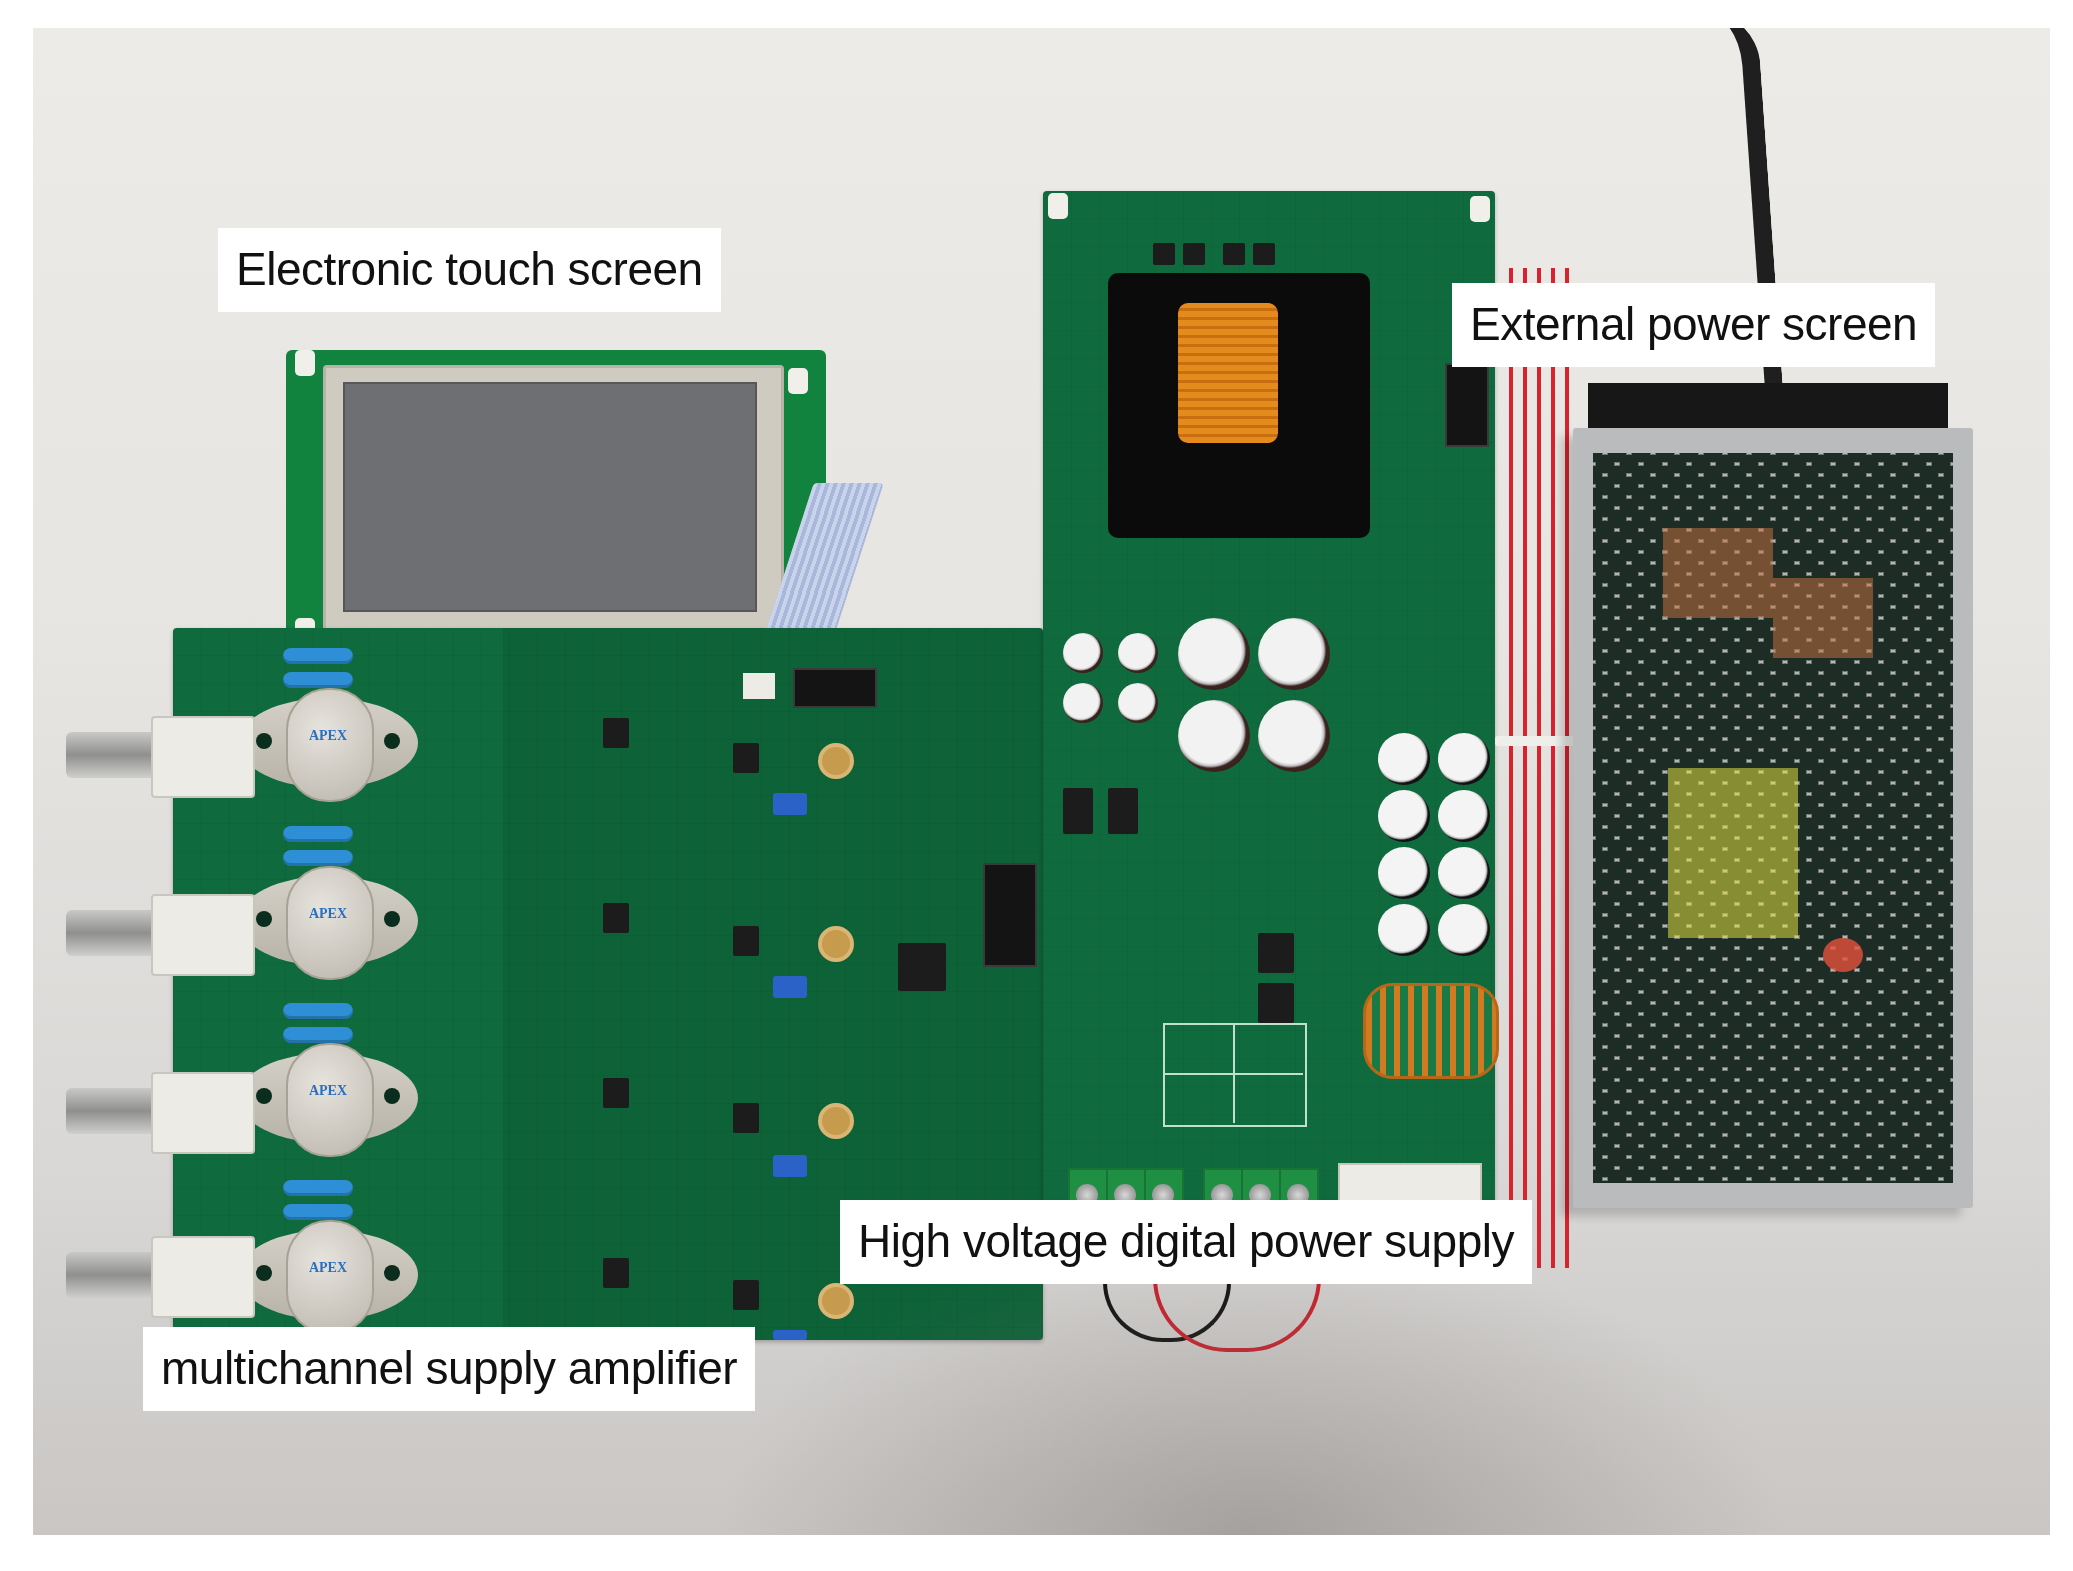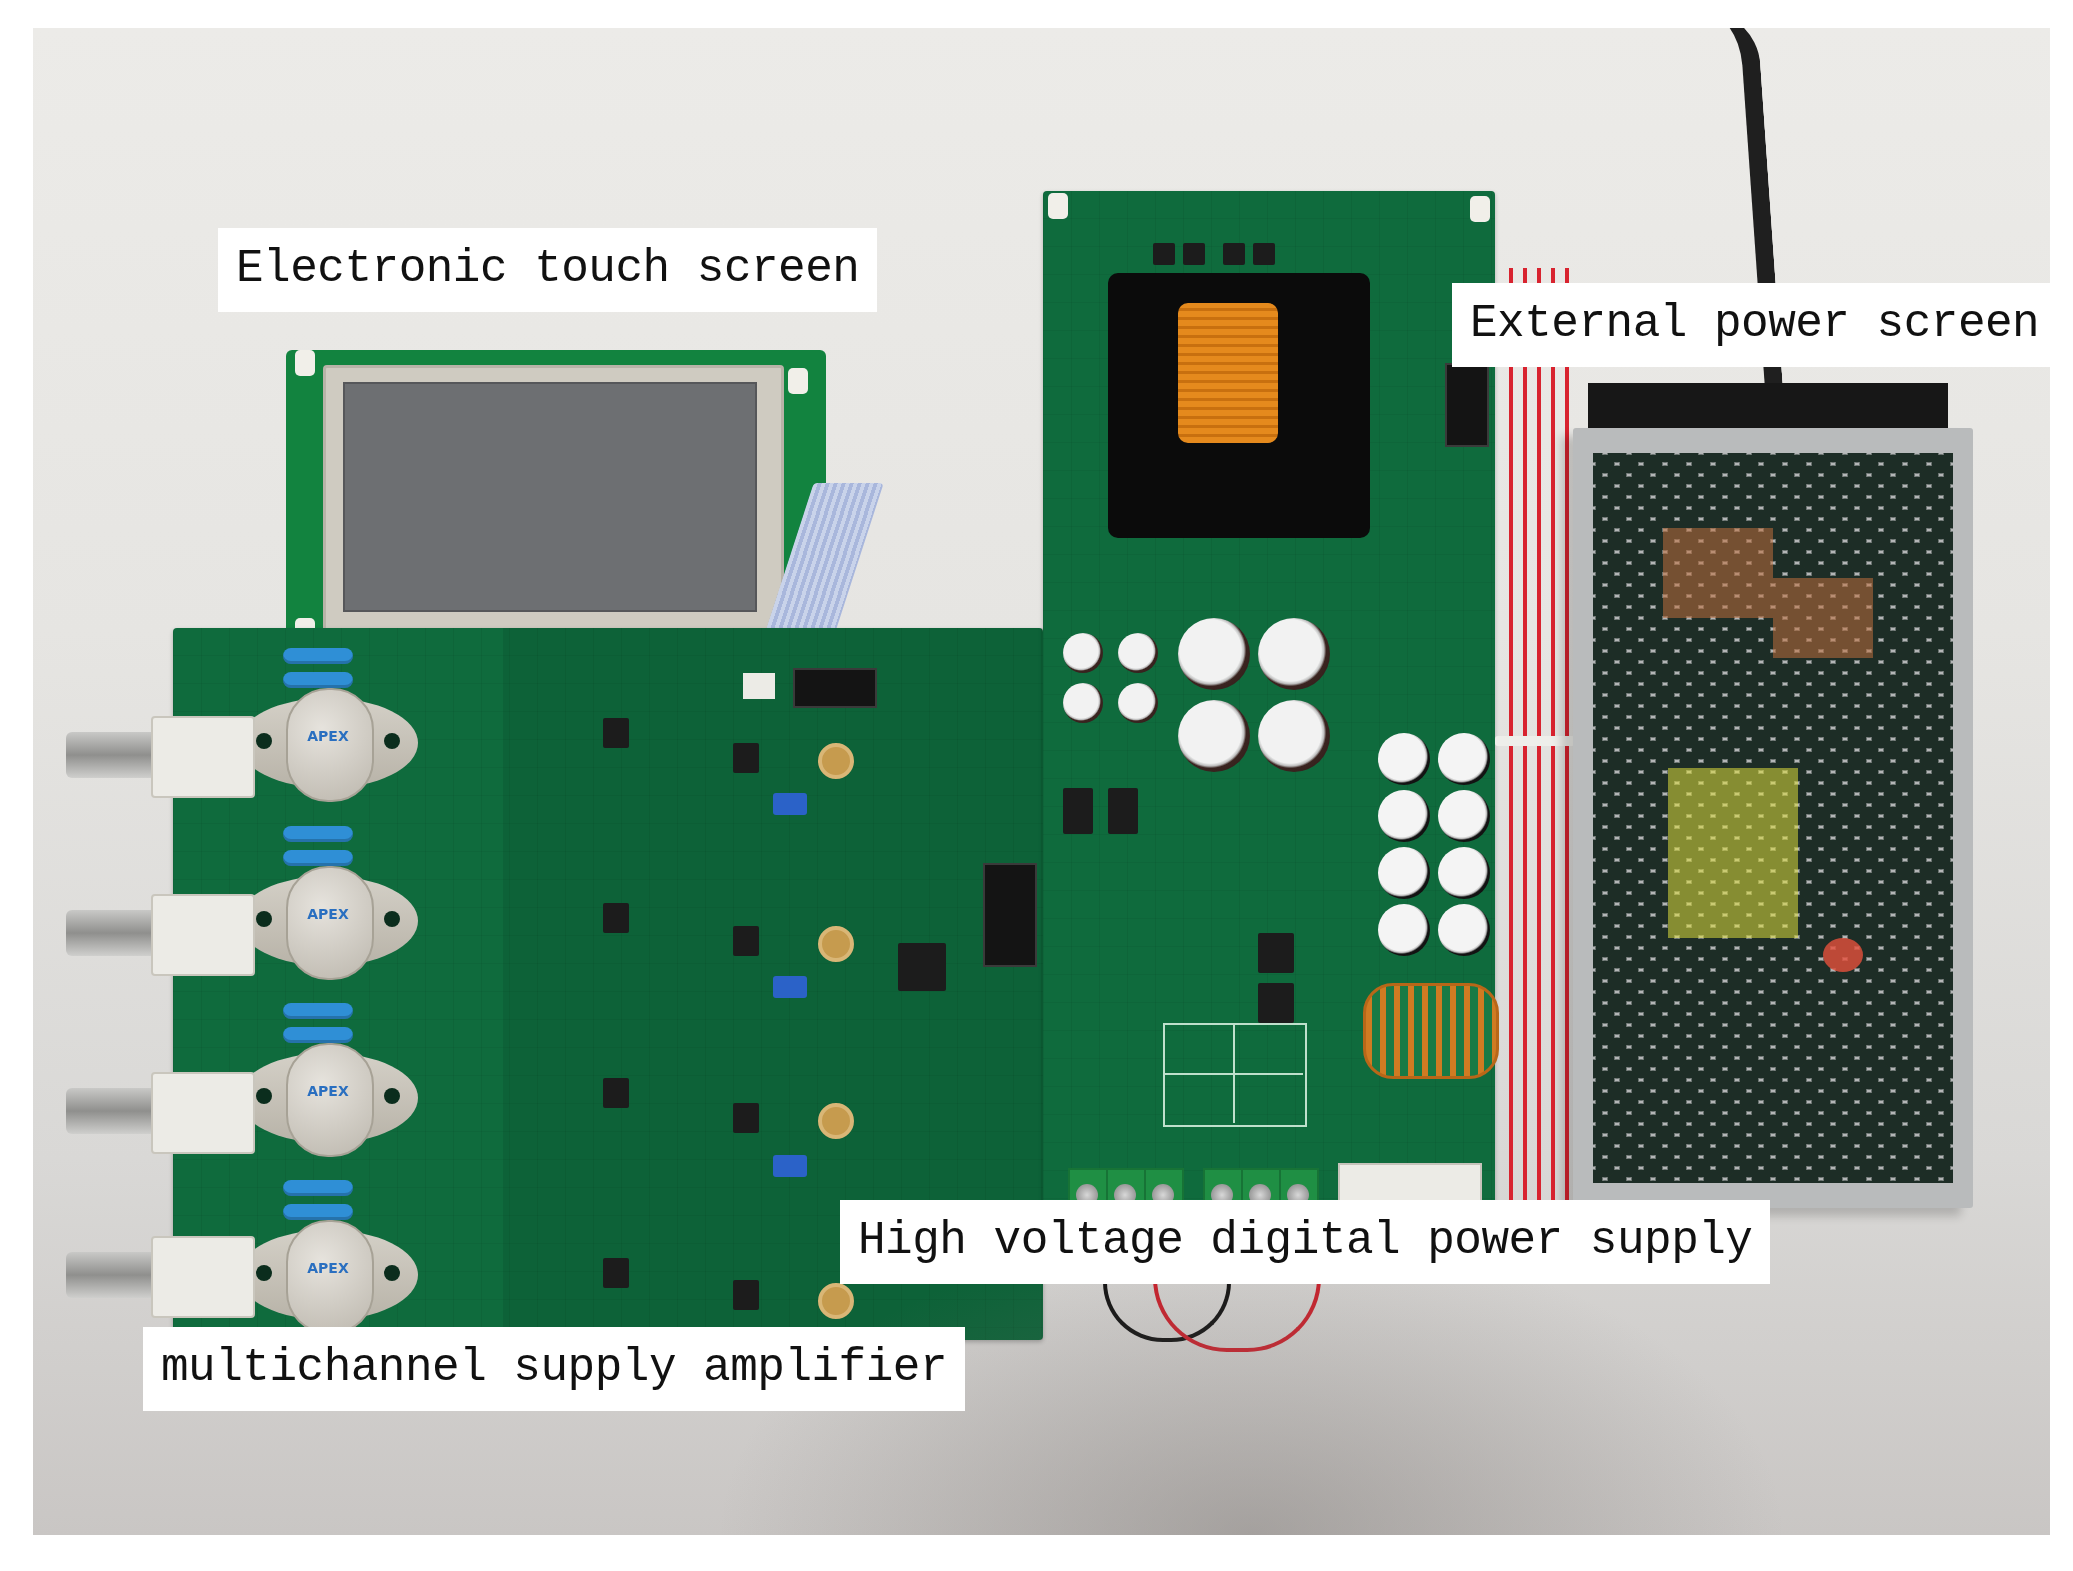--- a/index.html
+++ b/index.html
@@ -20,21 +20,21 @@
 
   
   .cable { position: absolute; left: 1680px; top: -20px; width: 40px; height: 420px;
     border-right: 18px solid #1f1f1f; border-radius: 0 60px 0 0; transform: rotate(-4deg); }
 
   
   .pcb { position: absolute; background: #0f6b3d;
     background-image:
       linear-gradient(90deg, rgba(0,0,0,0.06) 1px, transparent 1px),
       linear-gradient(0deg, rgba(0,0,0,0.05) 1px, transparent 1px);
-    background-size: 28px 28px; border-radius: 4px; box-shadow: 0 2px 4px rgba(0,0,0,0.25);}
+    background-size: 28px 28px; border-radius: 4px; box-shadow: 0 2px 4px rgba(0,0,0,0.25); font-family: Liberation Serif, serif;}
 
   .standoff { position:absolute; width: 20px; height: 26px; background:#f1efe9; border-radius: 5px; }
 
   
   .ts-board { left: 253px; top: 322px; width: 540px; height: 300px; background:#12833f; border-radius: 6px; }
   .ts-frame { left: 290px; top: 337px; width: 455px; height: 270px; background: #cfcbc1;
     border: 3px solid #b8b3a8; border-radius: 4px; }
   .ts-glass { left: 310px; top: 354px; width: 410px; height: 226px; background: #6d6f72; border: 2px solid #56575a; }
   .ribbon { left: 745px; top: 455px; width: 70px; height: 220px; background: repeating-linear-gradient(90deg, #c9d3ea 0 4px, #a9b7dc 4px 8px);
     transform: skewX(-18deg); border-radius: 4px; }
@@ -78,21 +78,21 @@
       #b4b6b7; }
   .psu-yellow { position:absolute; left: 95px; top: 340px; width: 130px; height: 170px; background: rgba(220,220,60,0.55); }
   .psu-copper { position:absolute; background: rgba(190,110,60,0.55); }
   .wires { left: 1470px; top: 240px; width: 70px; height: 1000px;
     background: repeating-linear-gradient(90deg, transparent 0 6px, #d8232f 6px 10px, transparent 10px 14px); }
   .tie { left: 1462px; top: 708px; width: 80px; height: 10px; background:#eeeeea; border-radius: 3px; }
 
   
   .label {
     position: absolute; background: #ffffff; color: #111111;
-    font-family: Liberation Mono, monospace; font-size: 46px; line-height: 1;
+    font-family: Liberation Sans, sans-serif; font-size: 46px; line-height: 1;
     padding: 18px 18px 20px 18px; white-space: nowrap; letter-spacing: -0.5px;
   }
   .lbl-touch   { left: 218px;  top: 228px; }
   .lbl-ext     { left: 1452px; top: 283px; }
   .lbl-hv      { left: 840px;  top: 1200px; }
   .lbl-amp     { left: 143px;  top: 1327px; }
 </style>
 </head>
 <body>
 

